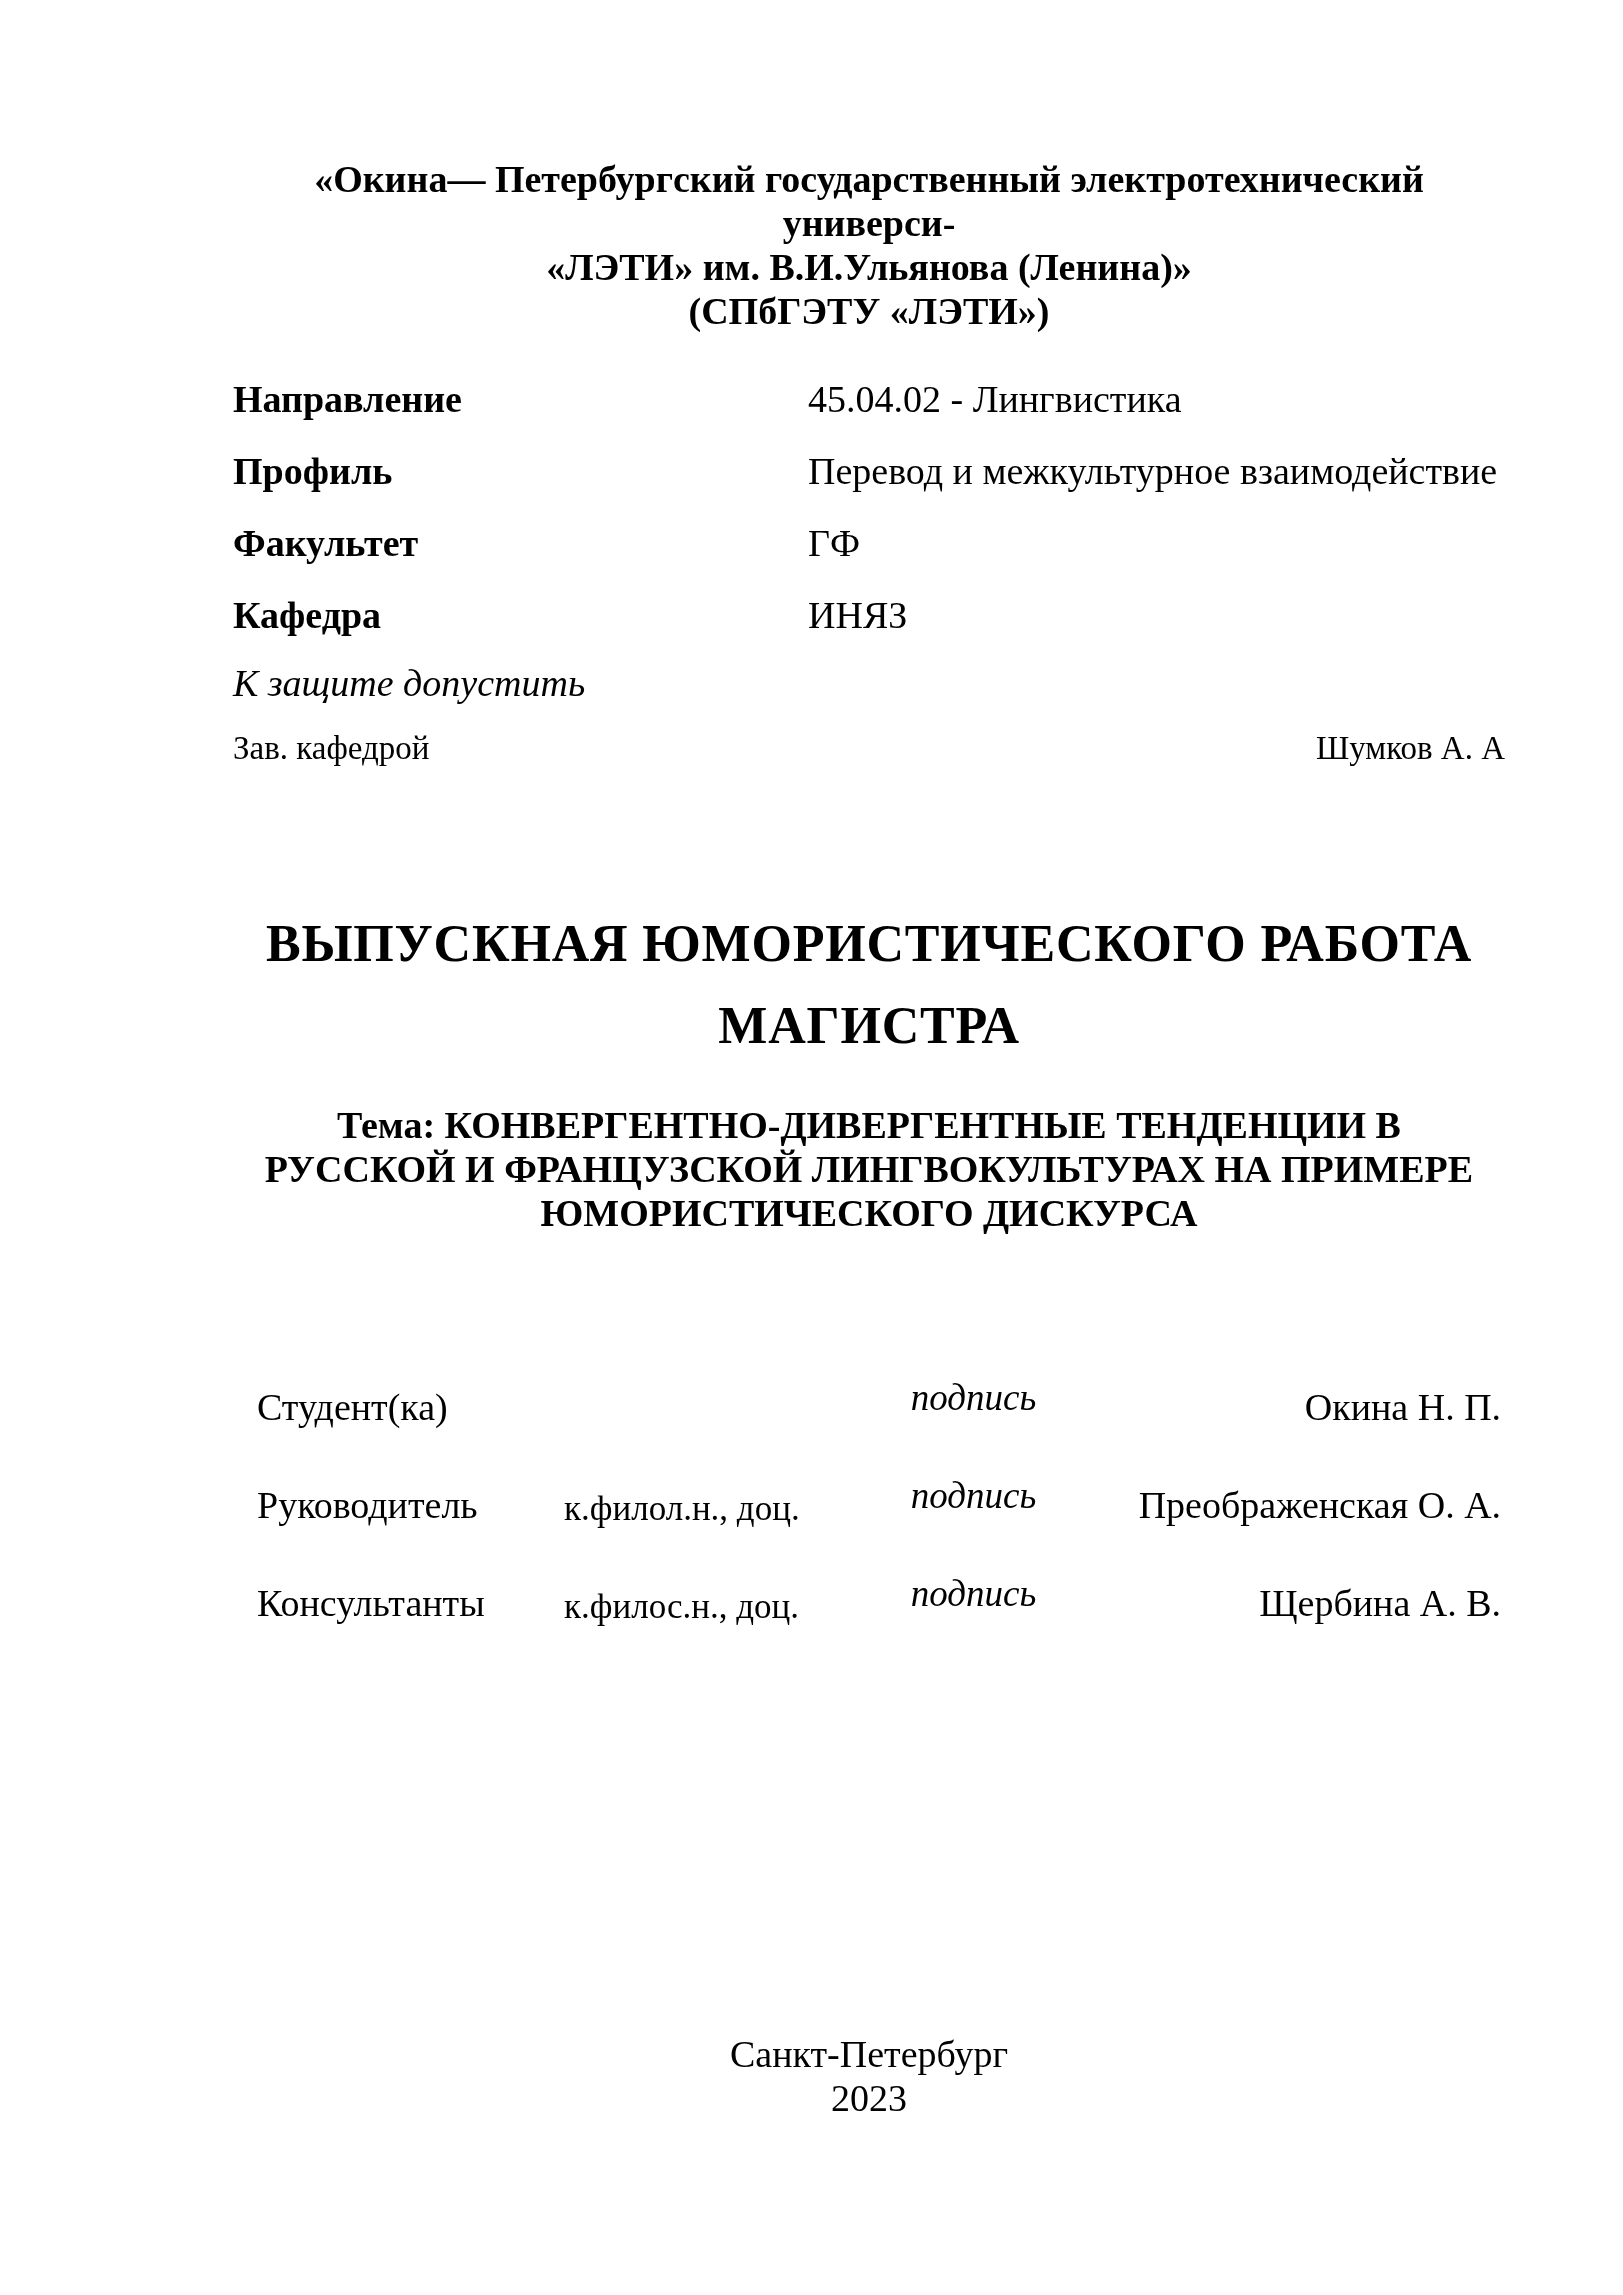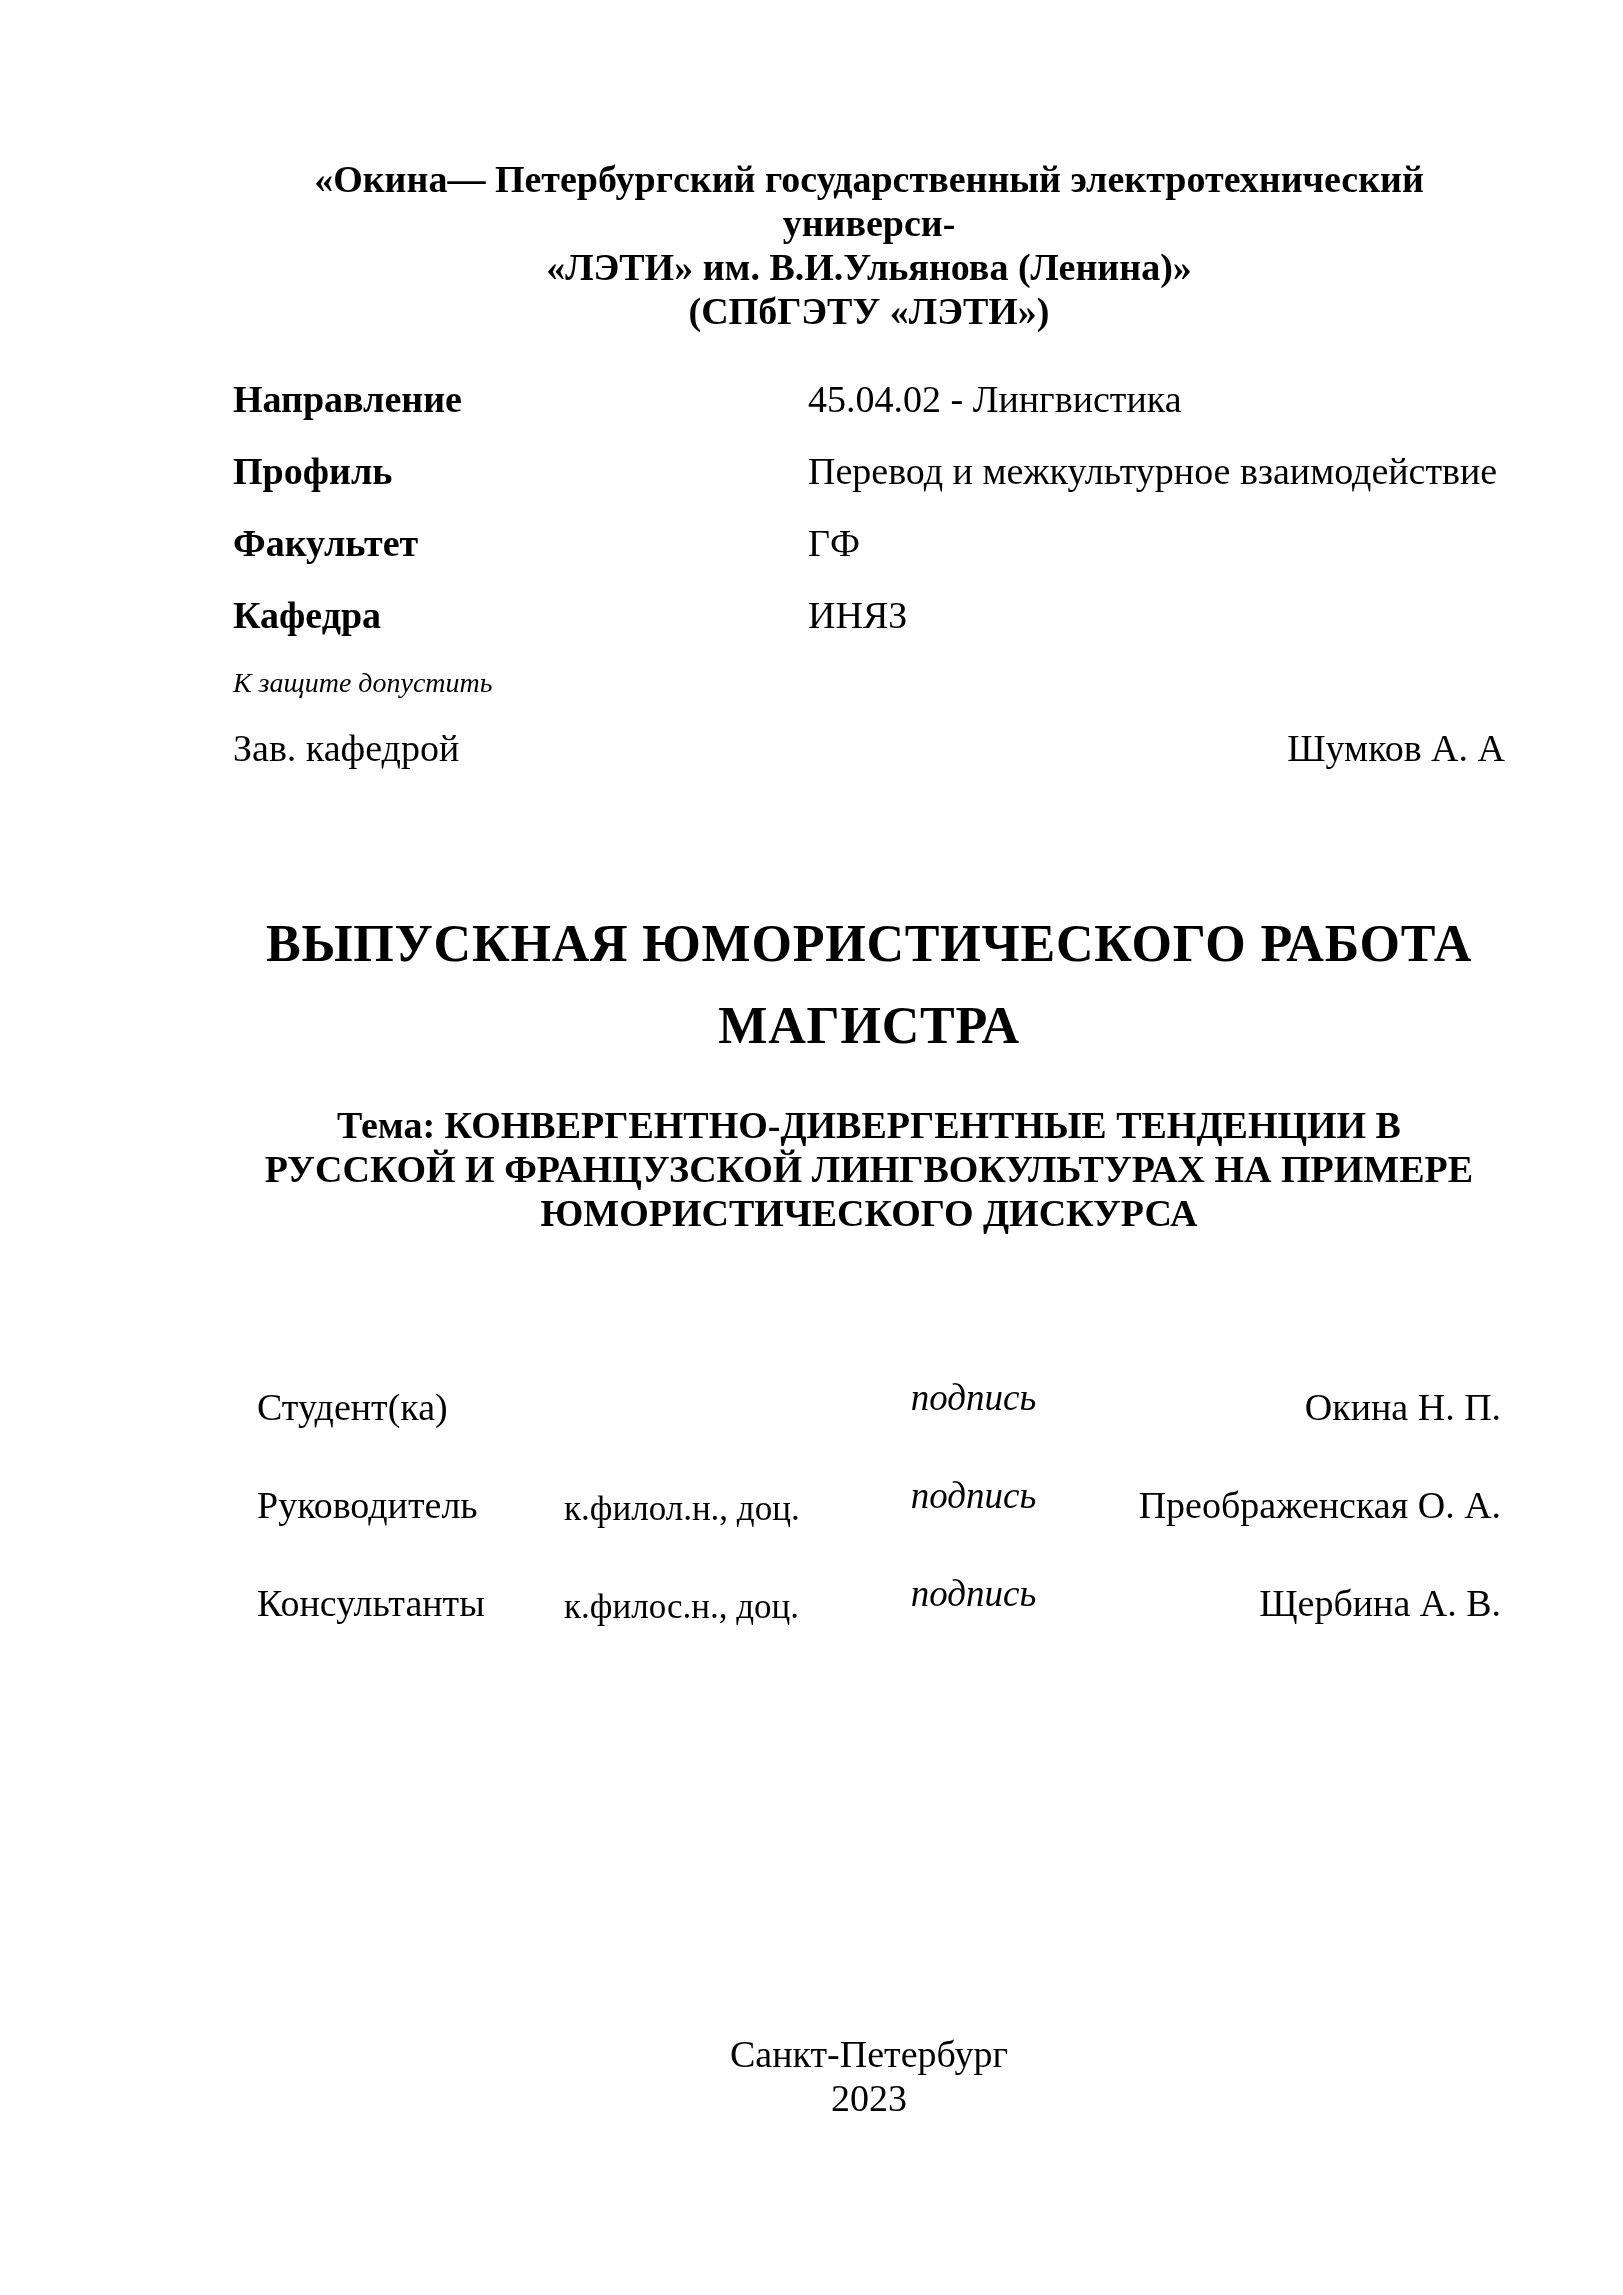--- a/index.html
+++ b/index.html
@@ -22,25 +22,25 @@
     font-weight:bold;
     font-size:38px; line-height:44px;
   }
   
   .details { position:absolute; top:380px; left:0; right:0; }
   .detail-row { line-height:38px; margin-bottom:25px; white-space:nowrap; }
   .detail-label { display:inline-block; width:575px; font-weight:bold; font-size:38px; vertical-align:baseline; }
   .detail-value { font-size:38px; }
   
   .admission { position:absolute; top:664px; left:0; right:0; }
-  .admission-note { font-style:italic; font-size:28px; line-height:38px; }
+  .admission-note { font-style:italic; font-size:38px; line-height:38px; }
   .approval-row {
     margin-top:27px;
     display:flex; justify-content:space-between; align-items:baseline;
-    font-size:38px; line-height:38px;
+    font-size:33px; line-height:38px;
   }
   
   .main-title {
     position:absolute; top:903px; left:0; right:0;
     text-align:center;
     font-weight:bold; font-size:52px; line-height:82px;
     letter-spacing:0.8px;
   }
   
   .topic {

